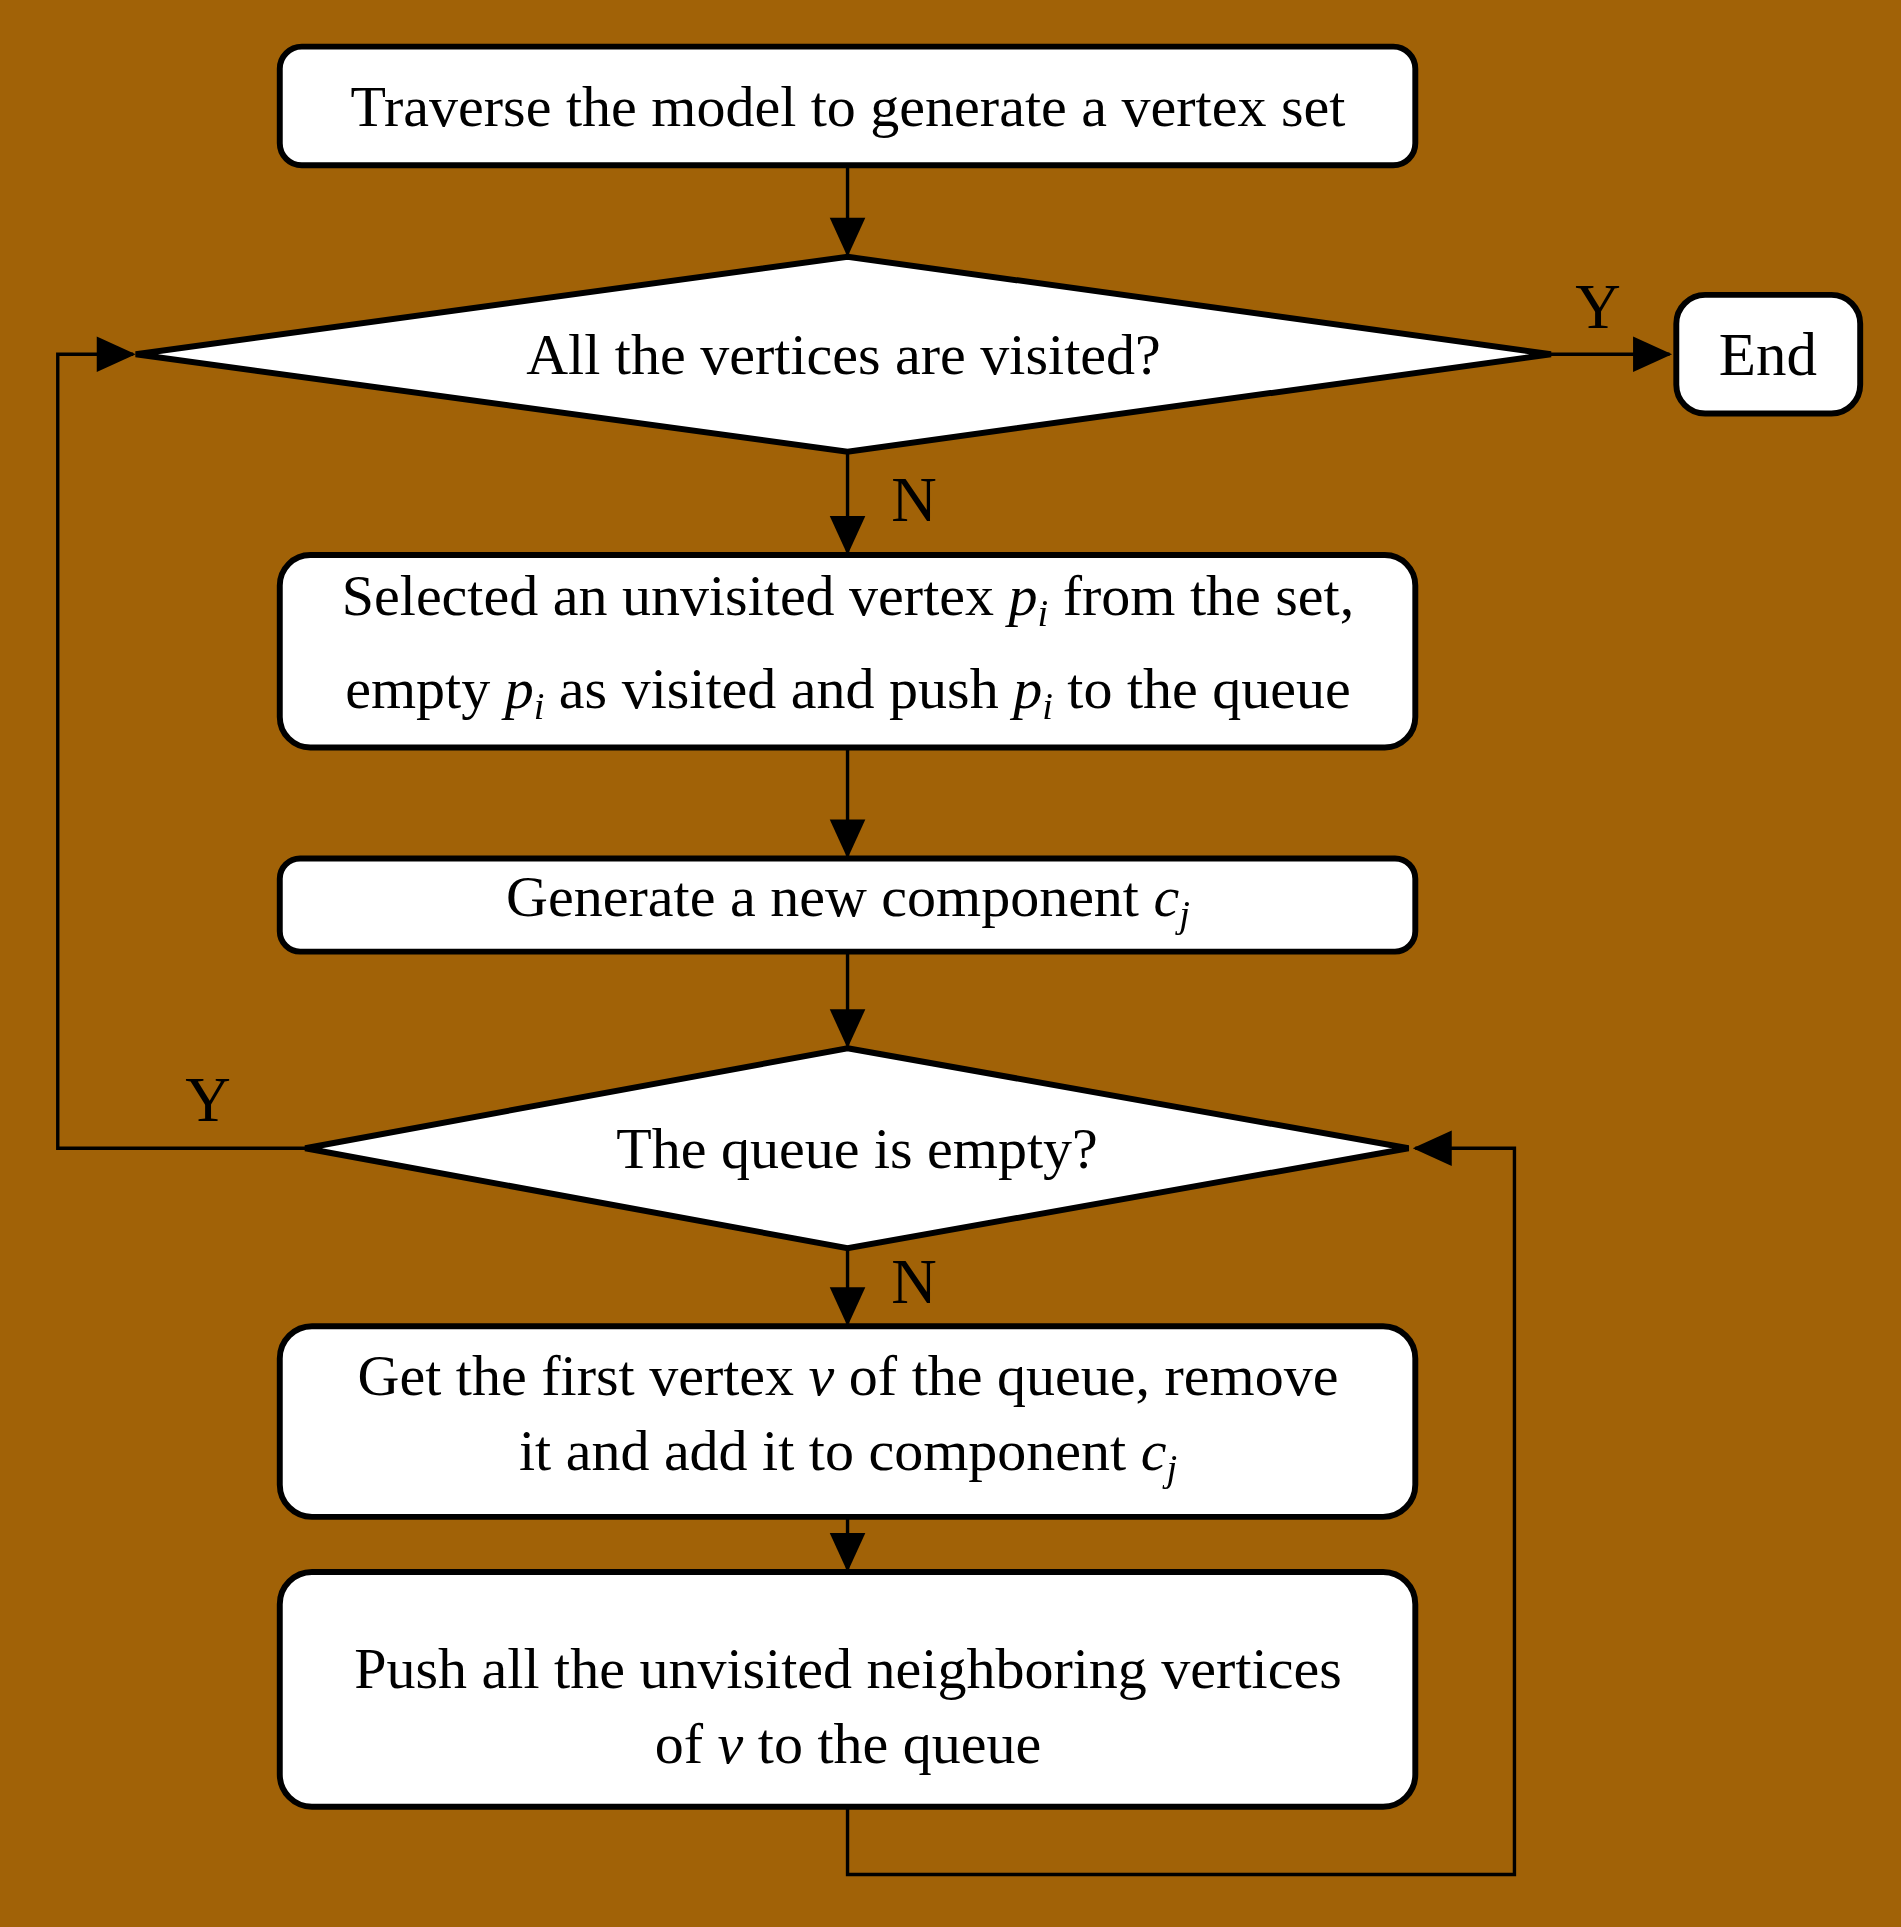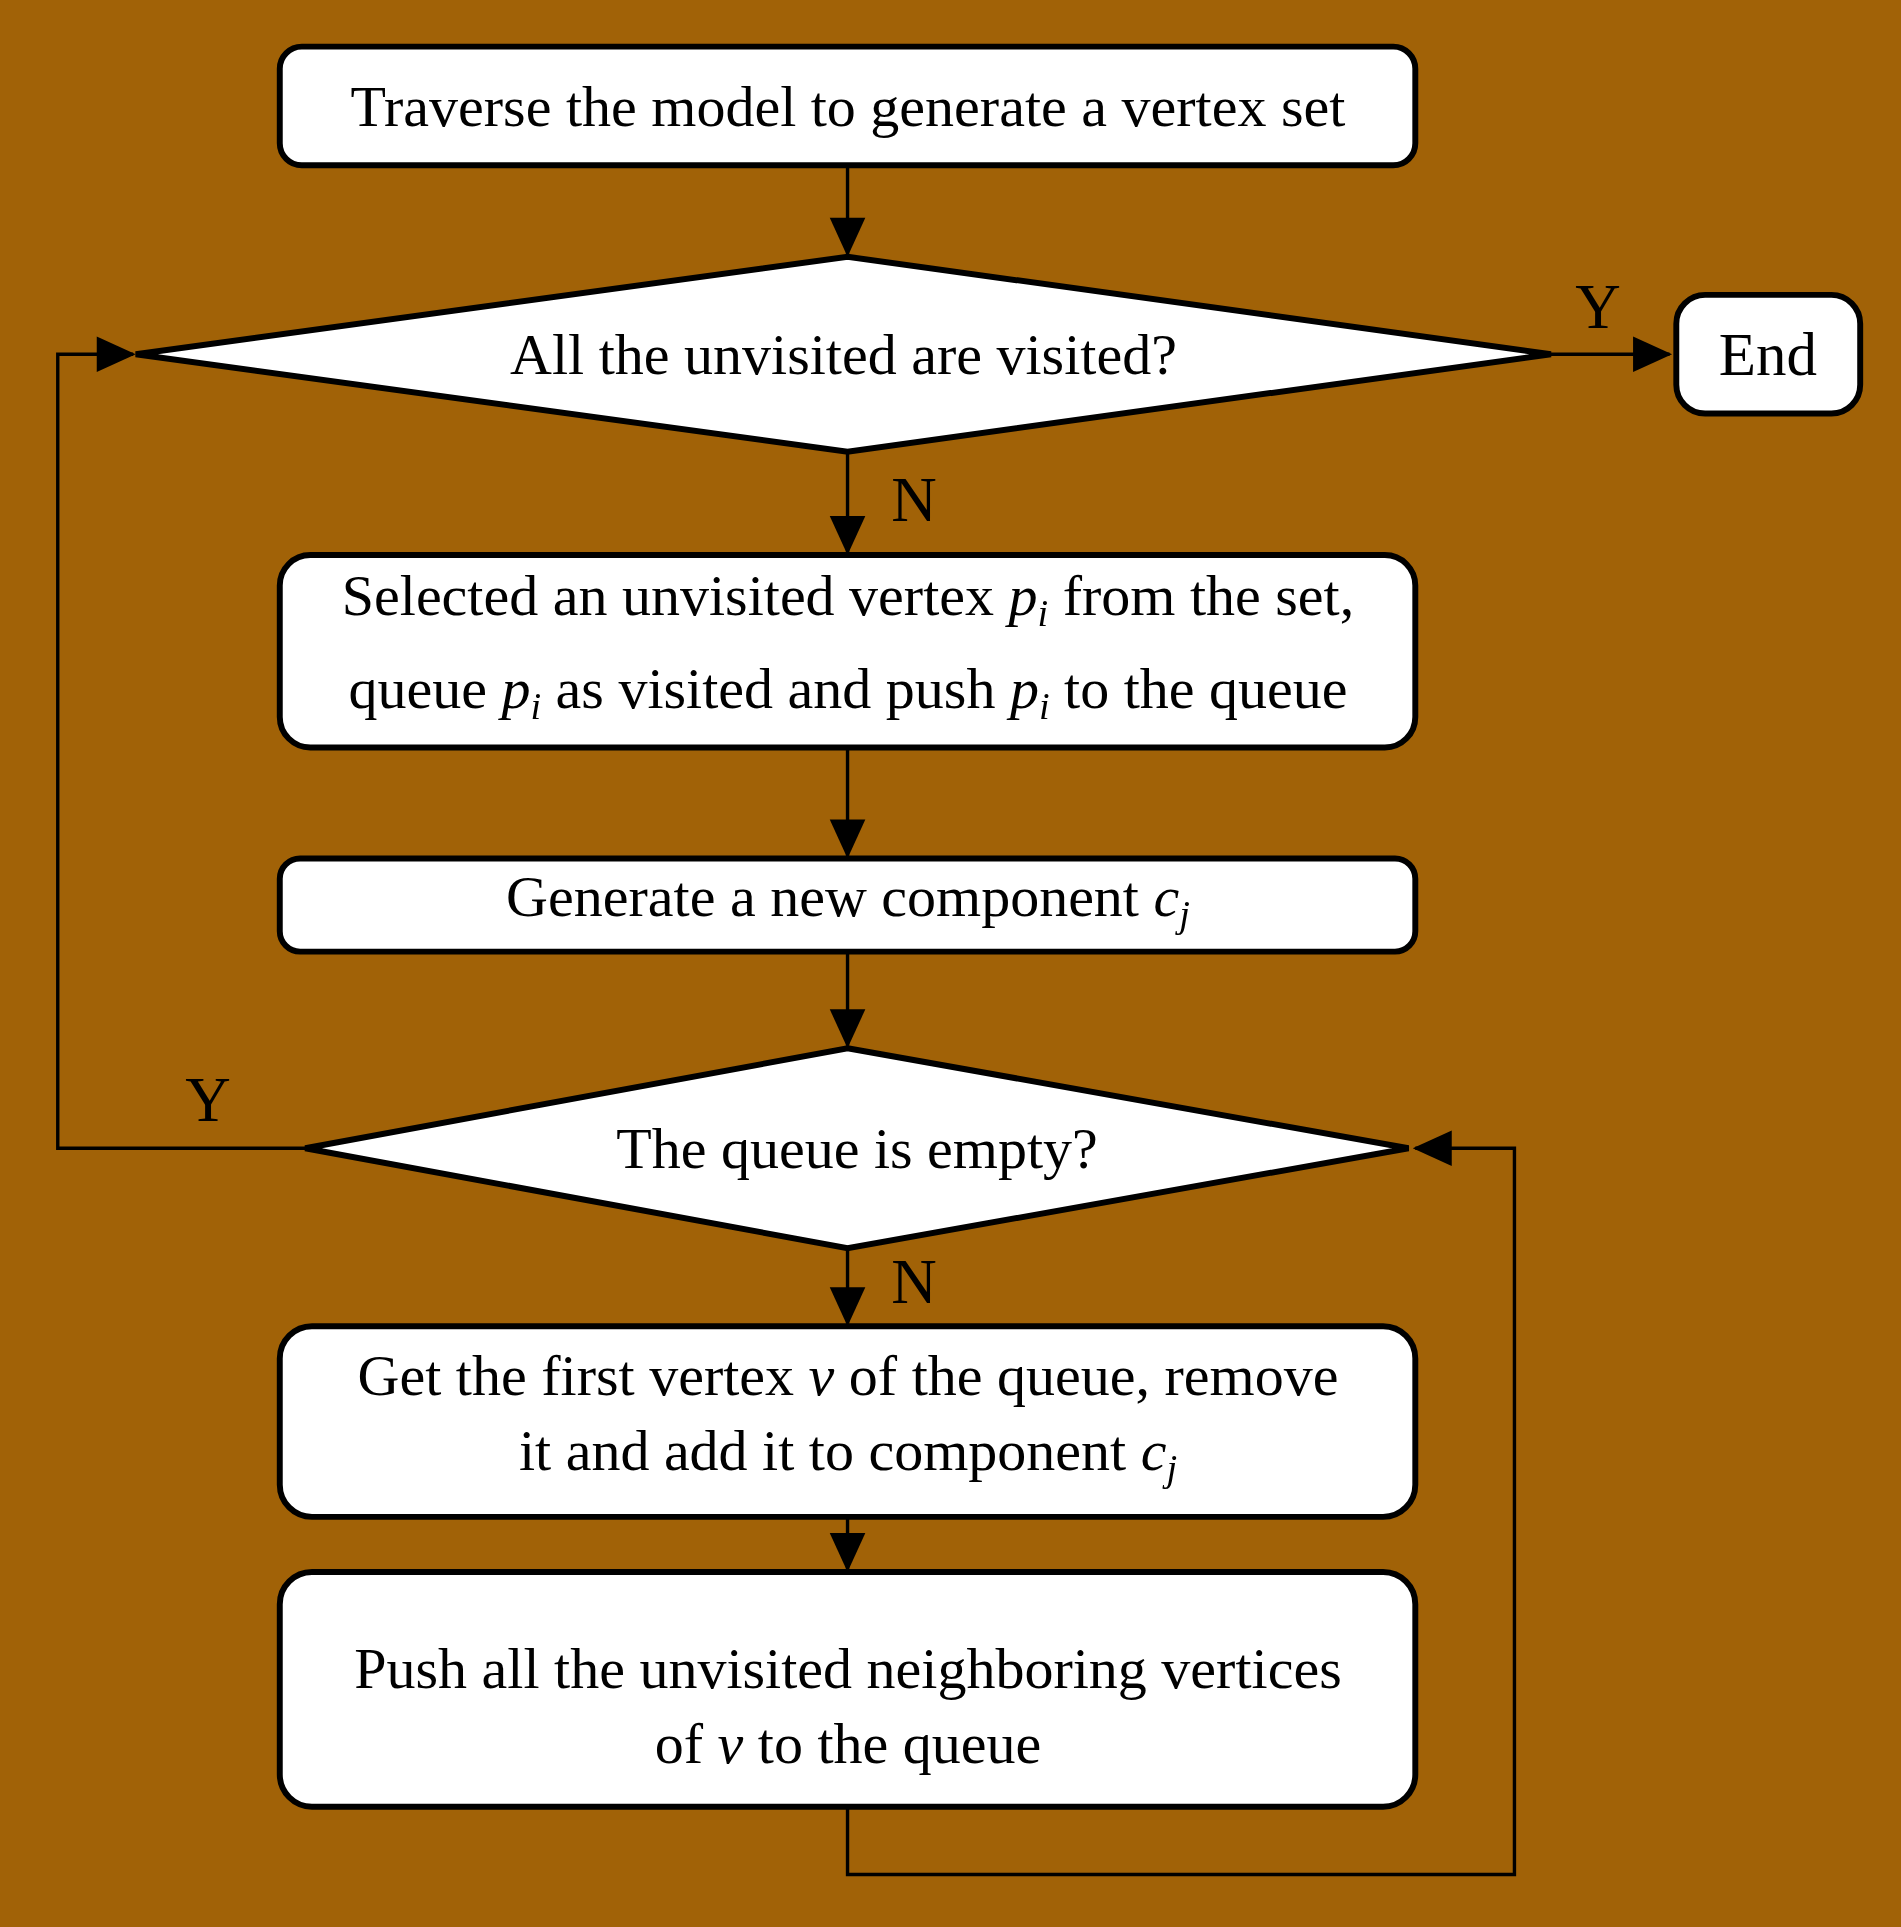--- a/index.html
+++ b/index.html
@@ -102,38 +102,38 @@
     <polygon class="head" points="979,1809 1021,1809 1000,1855"></polygon>
     <polygon class="head" points="114,397 114,439 160,418"></polygon>
     <polygon class="head" points="1713,1334 1713,1376 1667,1355"></polygon>
   </svg>
 
   <div class="label" style="left:280px; top:47px; width:1136px; height:119px;">
     <span>Traverse the model to generate a vertex set</span>
   </div>
 
   <div class="label" style="left:136px; top:257px; width:1415px; height:195px;">
-    <span>All the unvisited are visited?</span>
+    <span>All the vertices are visited?</span>
   </div>
 
   <div class="label end-label" style="left:1676px; top:295px; width:184px; height:119px;">
     <span>End</span>
   </div>
 
   <div class="label yn" style="left:1564px; top:273px; width:68px; height:68px;">
     <span>Y</span>
   </div>
 
   <div class="label yn" style="left:880px; top:466px; width:68px; height:68px;">
     <span>N</span>
   </div>
 
   <div class="label multi" style="left:280px; top:555px; width:1136px; height:192px;">
     <div class="line"><span>Selected an unvisited vertex </span><span class="v">p</span><span class="sub">i</span><span> from the set,</span></div>
-    <div class="line"><span>queue </span><span class="v">p</span><span class="sub">i</span><span> as visited and push </span><span class="v">p</span><span class="sub">i</span><span> to the queue</span></div>
+    <div class="line"><span>empty </span><span class="v">p</span><span class="sub">i</span><span> as visited and push </span><span class="v">p</span><span class="sub">i</span><span> to the queue</span></div>
   </div>
 
   <div class="label" style="left:280px; top:859px; width:1136px; height:93px;">
     <span class="line"><span>Generate a new component </span><span class="v">c</span><span class="sub">j</span></span>
   </div>
 
   <div class="label" style="left:305px; top:1048px; width:1104px; height:200px;">
     <span>The queue is empty?</span>
   </div>
 

